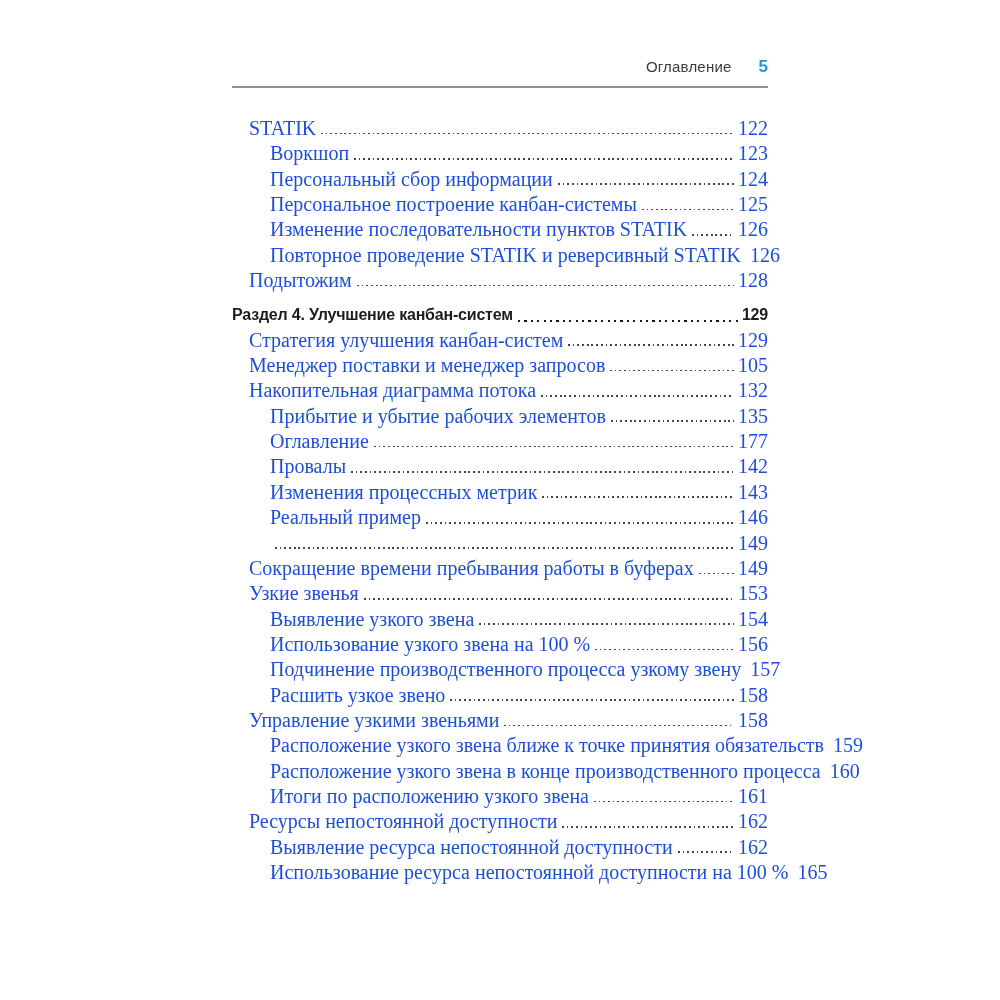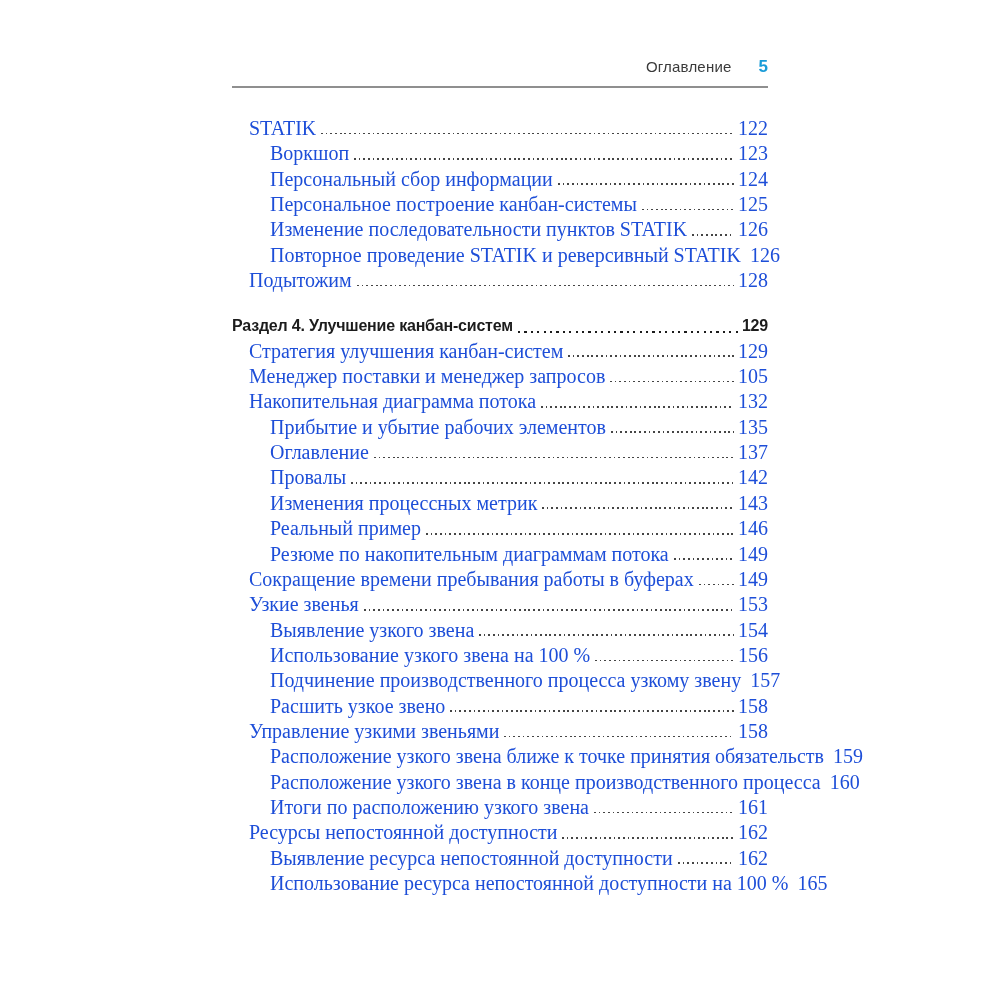--- a/index.html
+++ b/index.html
@@ -62,21 +62,21 @@
     align-self: flex-end;
     height: 1.7px;
     margin: 0 4px 7px 5px;
     background-image: repeating-linear-gradient(to right, #454545 0 1.7px, transparent 1.7px 4.7px);
     background-repeat: repeat-x;
   }
   .row .page { white-space: nowrap; }
   .lvl1 { padding-left: 17px; }
   .lvl2 { padding-left: 38px; }
   .section-row {
-    margin-top: 20px;
+    margin-top: 9px;
     font-family: "Liberation Sans", sans-serif;
     font-weight: 700;
     font-size: 16px;
     color: #1c1c1c;
     letter-spacing: -0.2px;
   }
   .section-row .dots {
     height: 2.2px;
     margin-bottom: 6px;
     background-image: repeating-linear-gradient(to right, #1c1c1c 0 2.2px, transparent 2.2px 6.4px);
@@ -149,39 +149,38 @@
         <span class="page">132</span>
       </div>
       <div class="row lvl2">
         <span class="label">Прибытие и убытие рабочих элементов</span>
         <span class="dots"></span>
         <span class="page">135</span>
       </div>
       <div class="row lvl2">
         <span class="label">Оглавление</span>
         <span class="dots"></span>
-        <span class="page">137</span>
+        <span class="page">177</span>
       </div>
       <div class="row lvl2">
         <span class="label">Провалы</span>
         <span class="dots"></span>
         <span class="page">142</span>
       </div>
       <div class="row lvl2">
         <span class="label">Изменения процессных метрик</span>
         <span class="dots"></span>
         <span class="page">143</span>
       </div>
       <div class="row lvl2">
         <span class="label">Реальный пример</span>
         <span class="dots"></span>
         <span class="page">146</span>
       </div>
       <div class="row lvl2">
-        <span class="label">Резюме по накопительным диаграммам потока</span>
         <span class="dots"></span>
         <span class="page">149</span>
       </div>
       <div class="row lvl1">
         <span class="label">Сокращение времени пребывания работы в буферах</span>
         <span class="dots"></span>
         <span class="page">149</span>
       </div>
       <div class="row lvl1">
         <span class="label">Узкие звенья</span>

